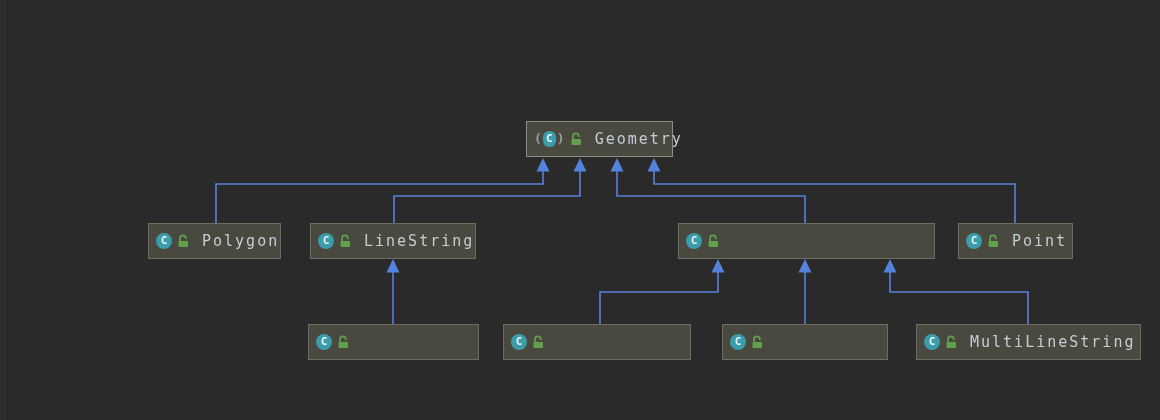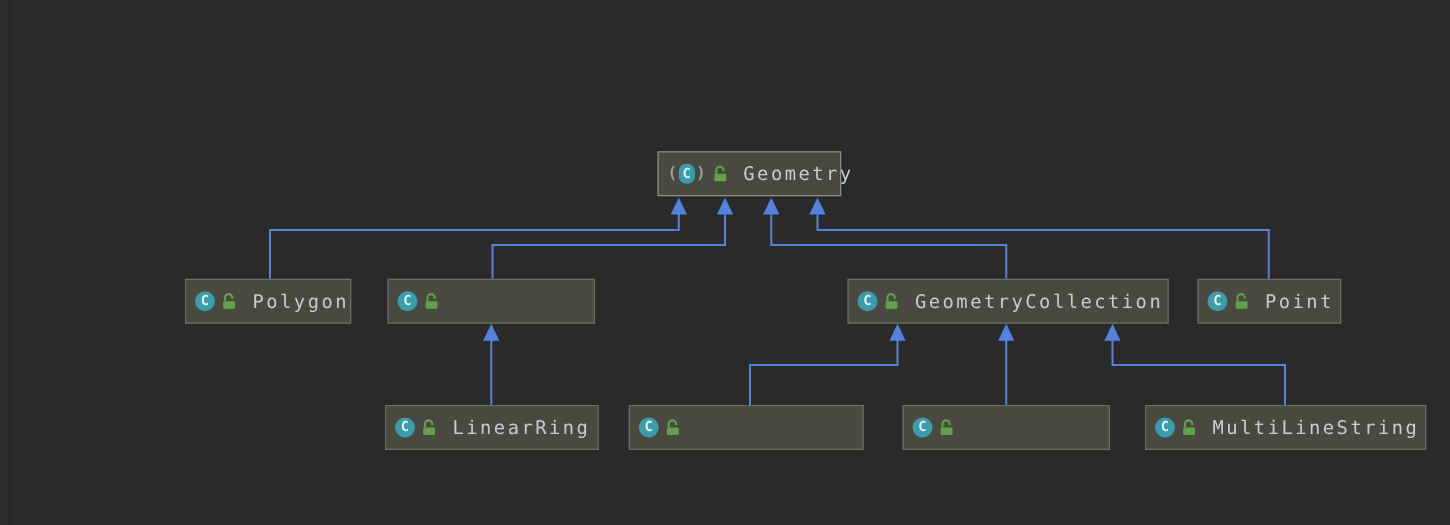--- a/index.html
+++ b/index.html
@@ -100,47 +100,46 @@
     </svg>
     <span class="label">Polygon</span>
   </div>
 
   <div class="node n-linestring">
     <span class="class-icon">C</span>
     <svg class="lock" width="13" height="14" viewBox="0 0 13 14">
       <path d="M3 7 L3 4.2 A2.9 2.9 0 0 1 8.8 4.2 L8.8 5" fill="none" stroke="#62a14c" stroke-width="1.7"></path>
       <rect x="1.5" y="7" width="9.5" height="6" rx="1" fill="#62a14c"></rect>
     </svg>
+    <span class="label">LineString</span>
   </div>
 
   <div class="node n-geometrycollection">
     <span class="class-icon">C</span>
     <svg class="lock" width="13" height="14" viewBox="0 0 13 14">
       <path d="M3 7 L3 4.2 A2.9 2.9 0 0 1 8.8 4.2 L8.8 5" fill="none" stroke="#62a14c" stroke-width="1.7"></path>
       <rect x="1.5" y="7" width="9.5" height="6" rx="1" fill="#62a14c"></rect>
     </svg>
-    <span class="label">GeometryCollection</span>
   </div>
 
   <div class="node n-point">
     <span class="class-icon">C</span>
     <svg class="lock" width="13" height="14" viewBox="0 0 13 14">
       <path d="M3 7 L3 4.2 A2.9 2.9 0 0 1 8.8 4.2 L8.8 5" fill="none" stroke="#62a14c" stroke-width="1.7"></path>
       <rect x="1.5" y="7" width="9.5" height="6" rx="1" fill="#62a14c"></rect>
     </svg>
     <span class="label">Point</span>
   </div>
 
   <div class="node n-linearring">
     <span class="class-icon">C</span>
     <svg class="lock" width="13" height="14" viewBox="0 0 13 14">
       <path d="M3 7 L3 4.2 A2.9 2.9 0 0 1 8.8 4.2 L8.8 5" fill="none" stroke="#62a14c" stroke-width="1.7"></path>
       <rect x="1.5" y="7" width="9.5" height="6" rx="1" fill="#62a14c"></rect>
     </svg>
-    <span class="label">LinearRing</span>
   </div>
 
   <div class="node n-multipolygon">
     <span class="class-icon">C</span>
     <svg class="lock" width="13" height="14" viewBox="0 0 13 14">
       <path d="M3 7 L3 4.2 A2.9 2.9 0 0 1 8.8 4.2 L8.8 5" fill="none" stroke="#62a14c" stroke-width="1.7"></path>
       <rect x="1.5" y="7" width="9.5" height="6" rx="1" fill="#62a14c"></rect>
     </svg>
   </div>
 

